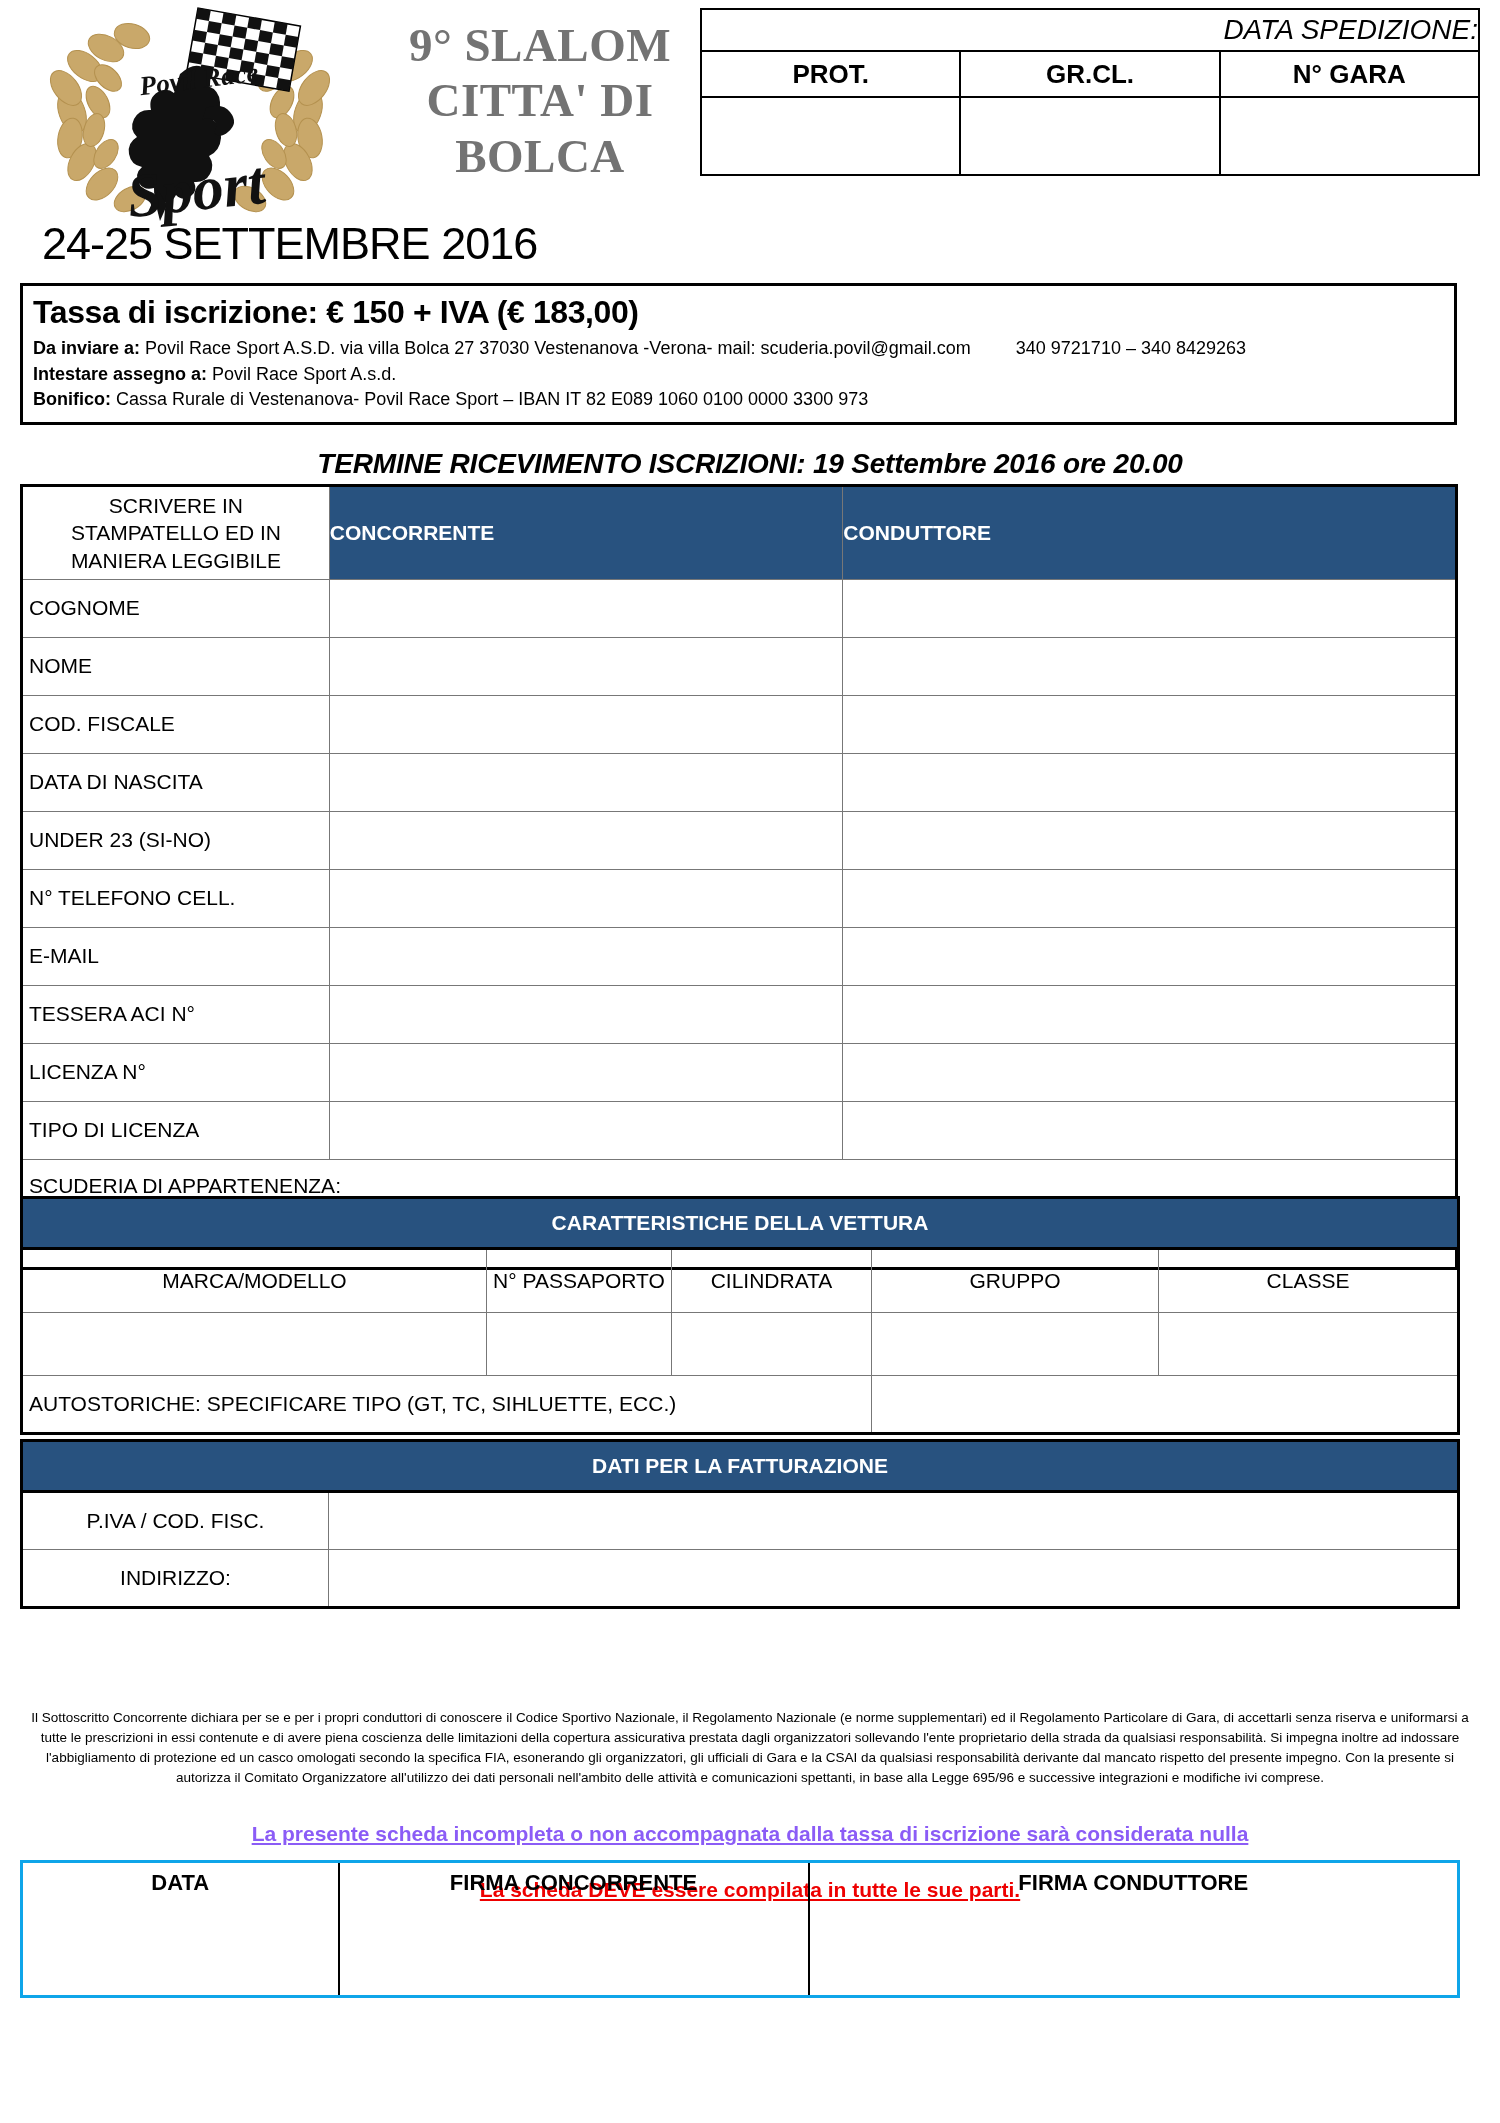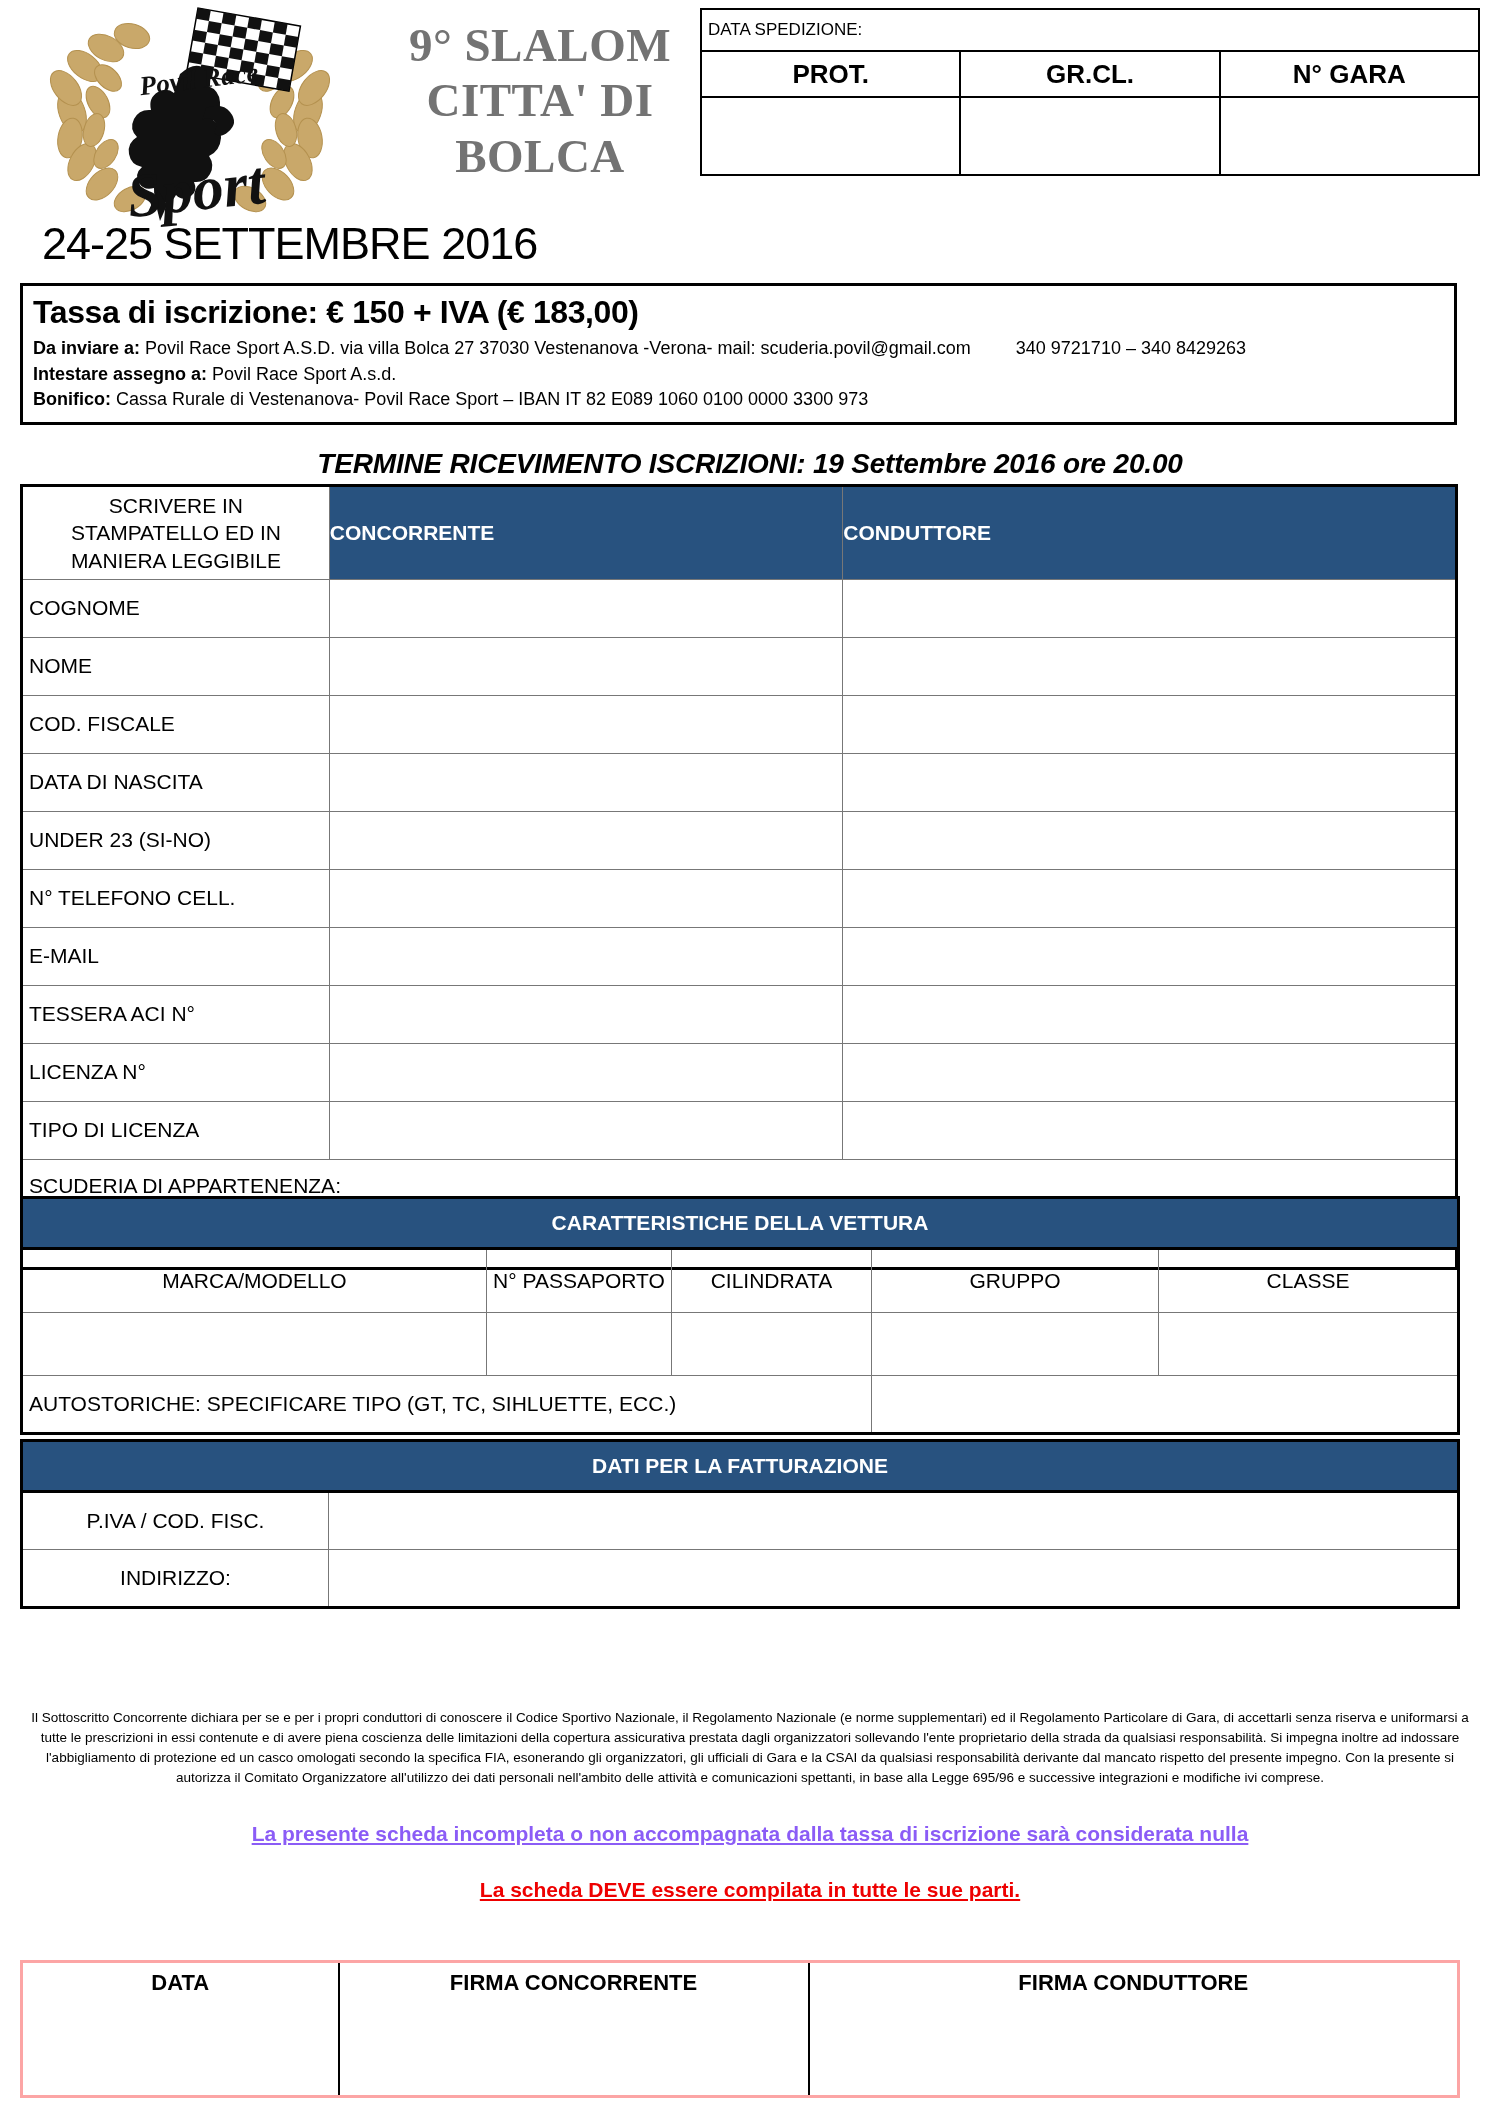--- a/index.html
+++ b/index.html
@@ -64,24 +64,25 @@
   .org-head {
     background: #28527f;
     color: #ffffff;
     font-weight: bold;
     font-size: 25px;
     text-align: center;
     height: 42px !important;
     border-bottom: 2px solid #000 !important;
   }
   .org-datasped {
-    font-size: 17px;
-    text-align: left;
+    font-size: 28px;
+    text-align: right;
     padding-left: 6px !important;
     height: 40px !important;
+    font-style: italic;
   }
   .org-colhead {
     font-weight: bold;
     font-size: 26px;
     text-align: center;
     height: 44px !important;
     border-radius: 22px;
   }
   .org-blank { height: 76px !important; }
 
@@ -240,25 +241,25 @@
     color: #ee0000;
     font-weight: bold;
     font-size: 21px;
     text-decoration: underline;
   }
 
   
   .sign-table {
     position: absolute;
     left: 20px;
-    top: 1960px;
+    top: 1860px;
     width: 1437px;
     border-collapse: collapse;
     table-layout: fixed;
-    border: 3px solid #fca5a5;
+    border: 3px solid #0ea5e9;
   }
   .sign-table td {
     border: 2px solid #000;
     padding: 0;
   }
   .sign-th {
     text-align: center;
     font-weight: bold;
     font-size: 22px;
     height: 40px;

